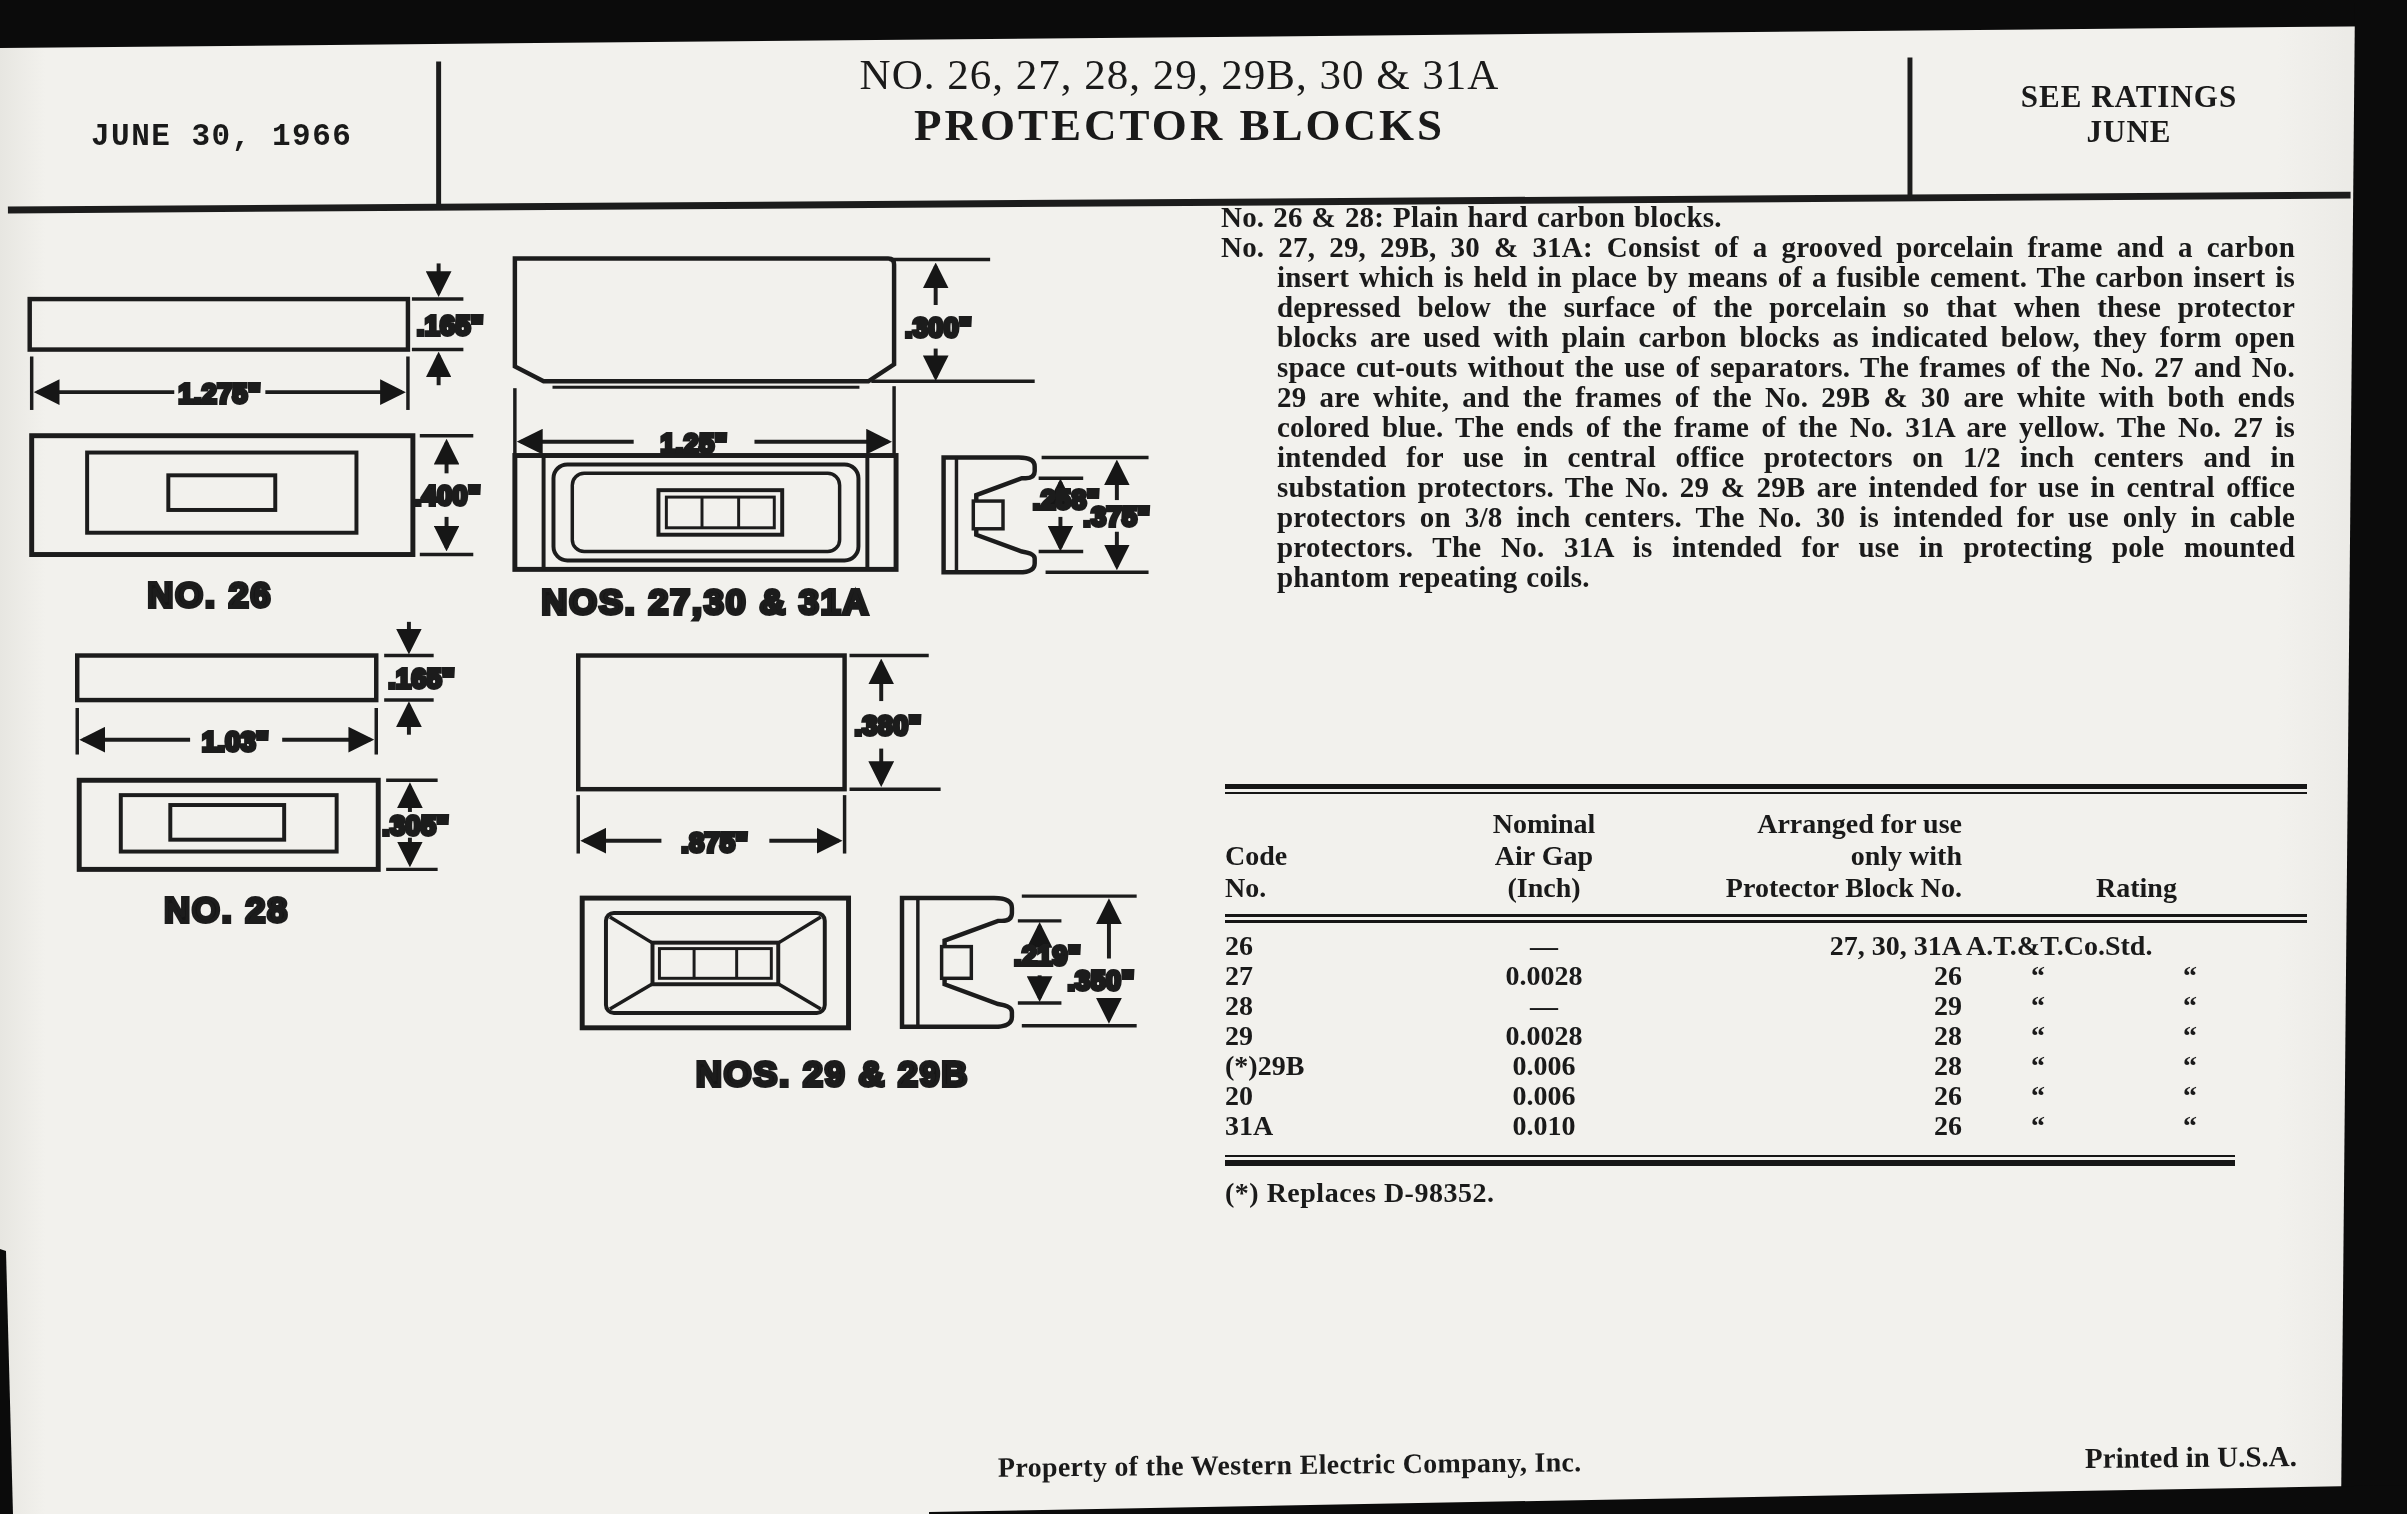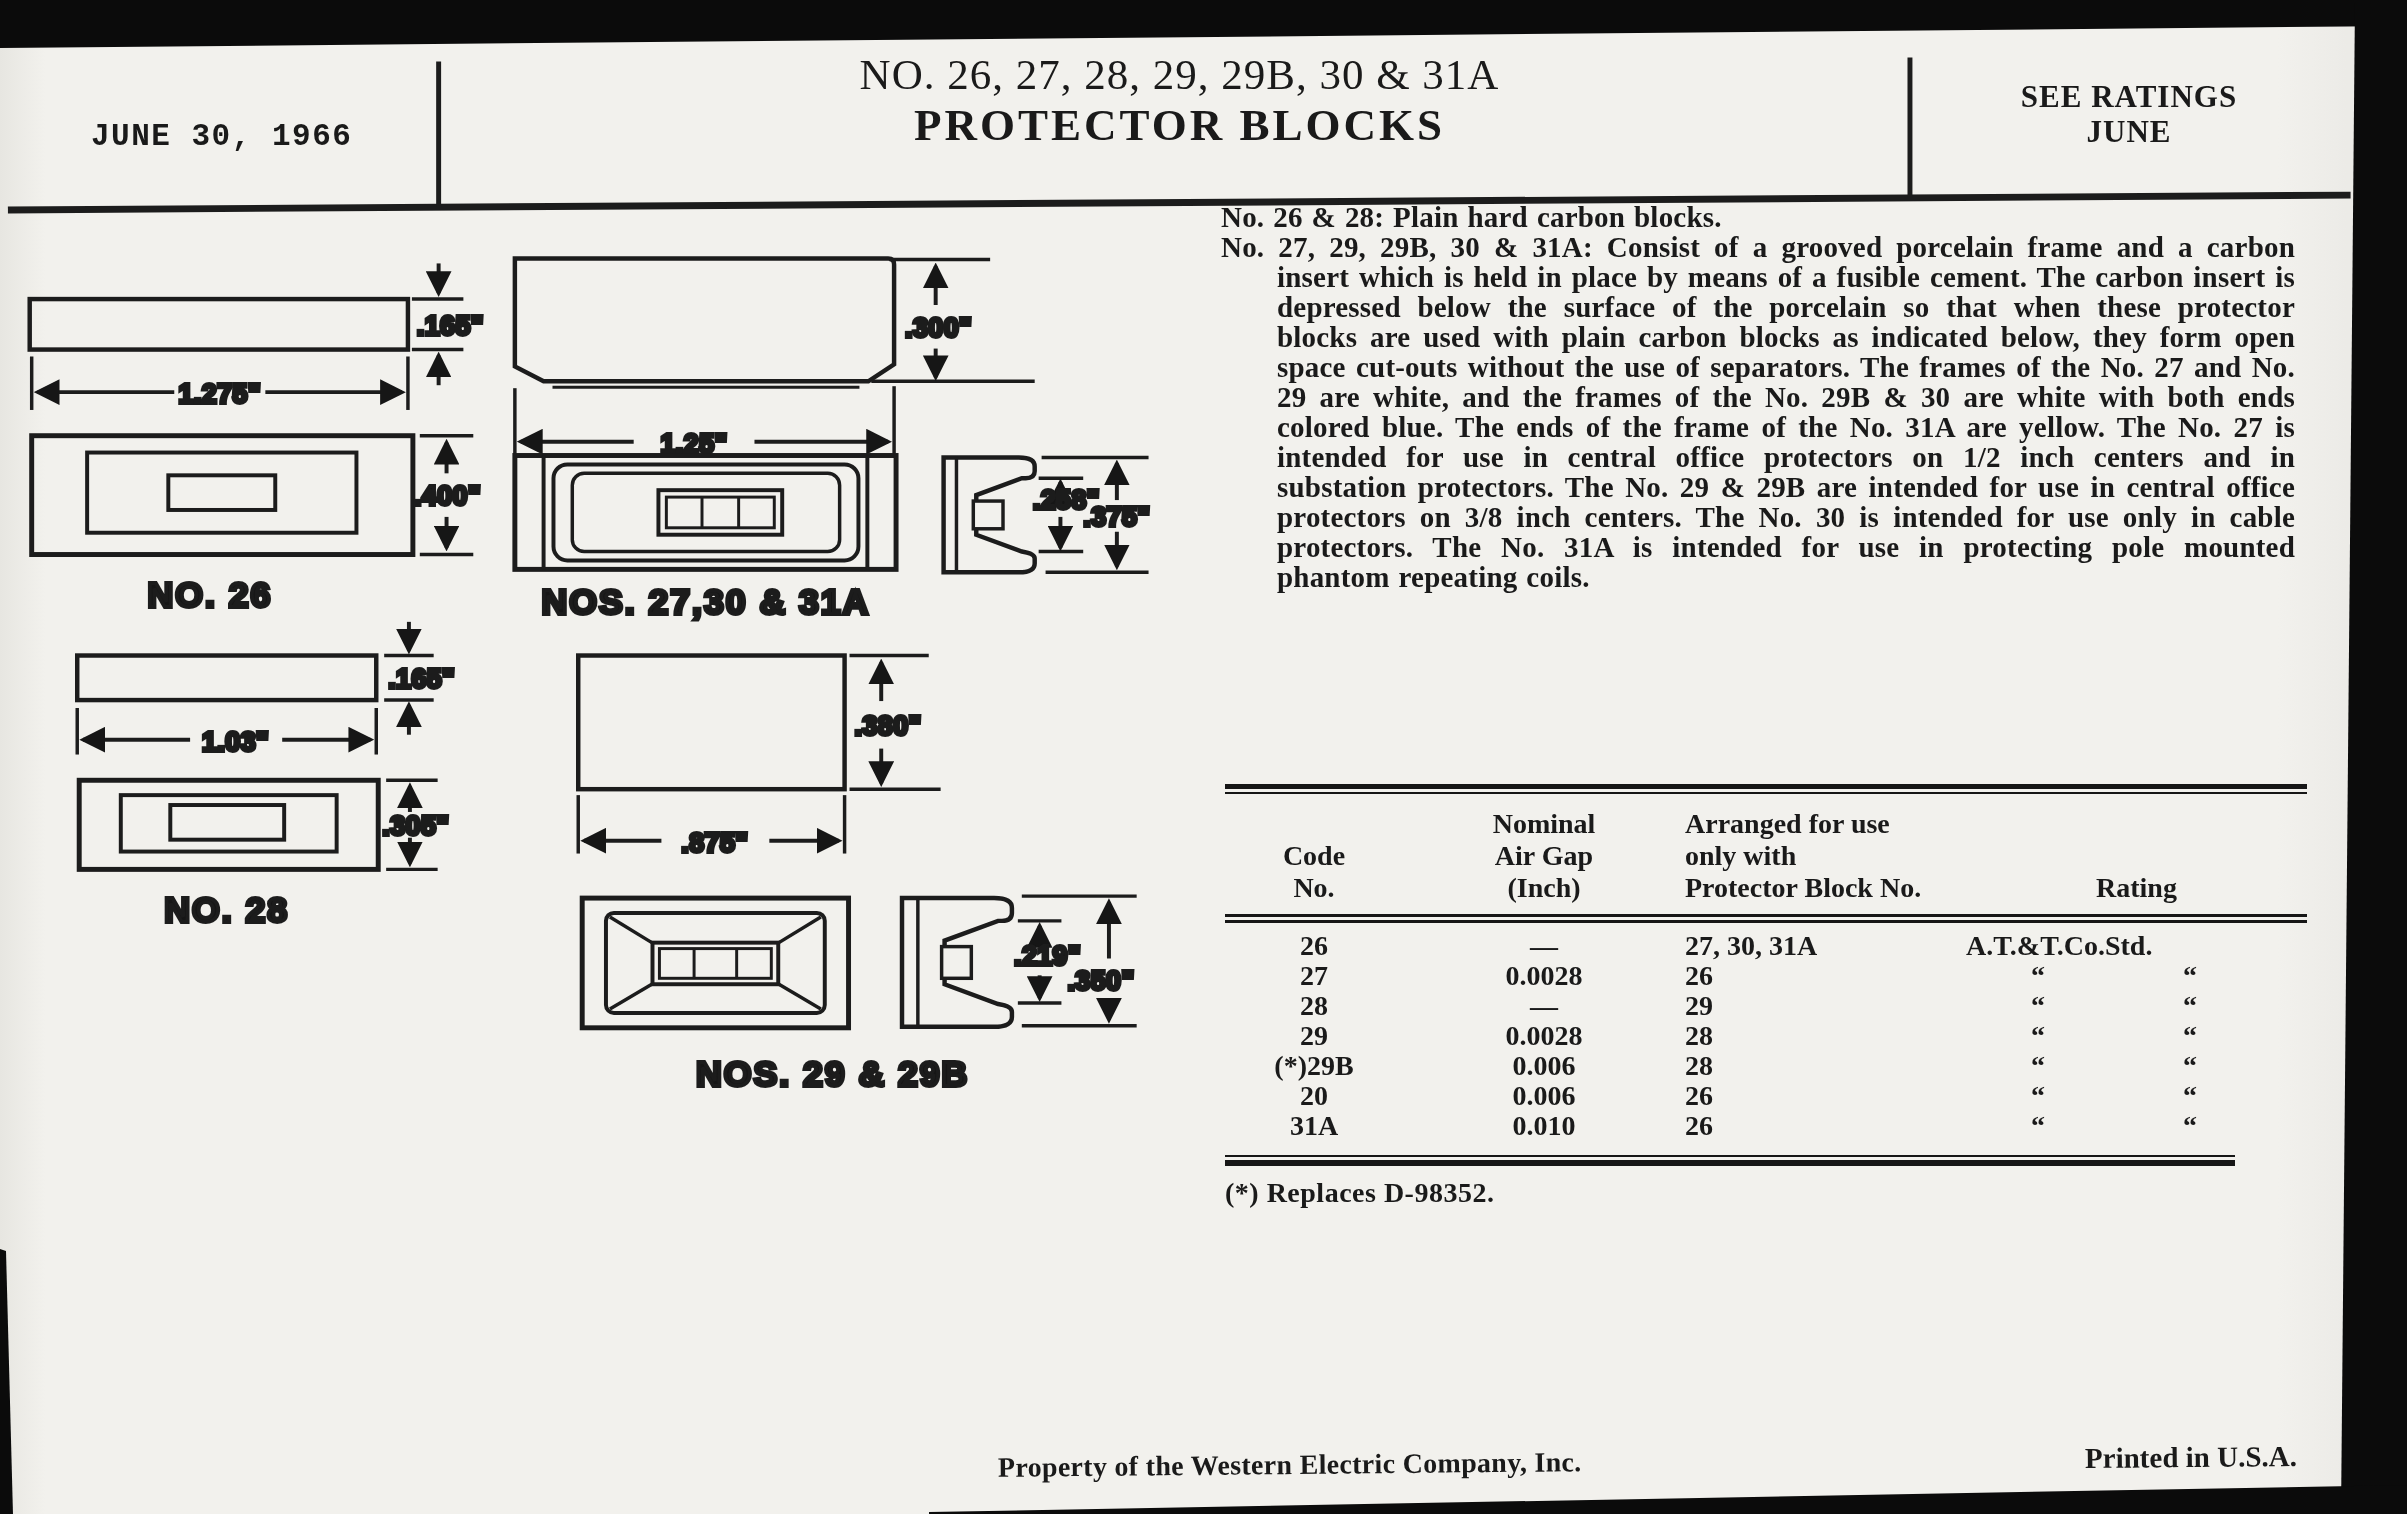--- a/index.html
+++ b/index.html
@@ -18,23 +18,23 @@
   #description{left:1221px;top:202px;width:1074px;font-size:29px;line-height:30px;font-weight:700;letter-spacing:0.2px;word-spacing:1.5px;}
   #description p{margin:0;text-align:justify;}
   #desc-para2{padding-left:56px;text-indent:-56px;margin-top:1px;}
   
   #ratings-table{left:1225px;top:784px;width:1082px;font-size:28px;font-weight:700;}
   .rule-a{height:10px;background:linear-gradient(#161616 0 5px,transparent 5px 8px,#161616 8px 10px);}
   .rule-b{height:9px;background:linear-gradient(#161616 0 3px,transparent 3px 6px,#161616 6px 9px);}
   .rule-c{height:11px;background:linear-gradient(#161616 0 2px,transparent 2px 5px,#161616 5px 11px);}
   .thead{display:flex;align-items:flex-end;margin:14px 0 10px 0;line-height:32px;}
   .trow{display:flex;height:30px;line-height:30px;}
-  .c1{width:178px;text-align:center;}
+  .c1{width:178px;text-align:left;}
   .c2{width:282px;text-align:center;}
-  .c3{width:277px;text-align:left;}
+  .c3{width:277px;text-align:right;}
   .c4{width:345px;text-align:left;padding-left:4px;box-sizing:border-box;}
   .ditto-box{margin-left:65px;width:166px;display:flex;justify-content:space-between;}
   #table-footnote{margin-top:11px;font-size:28px;letter-spacing:0.5px;}
   
   #footer-property{left:998px;top:1449px;font-size:28px;font-weight:700;transform:rotate(-0.55deg);letter-spacing:0.3px;}
   #footer-printed{left:2085px;top:1441px;font-size:29px;font-weight:700;transform:rotate(-0.55deg);}
   
   .edge{background:#0b0b0b;position:absolute;inset:0;pointer-events:none;}
   #edge-top{clip-path:polygon(0 0,2408px 0,2408px 26px,0 48px);}
   #edge-right{clip-path:polygon(2355px 0,2408px 0,2408px 1515px,2341px 1515px);}

